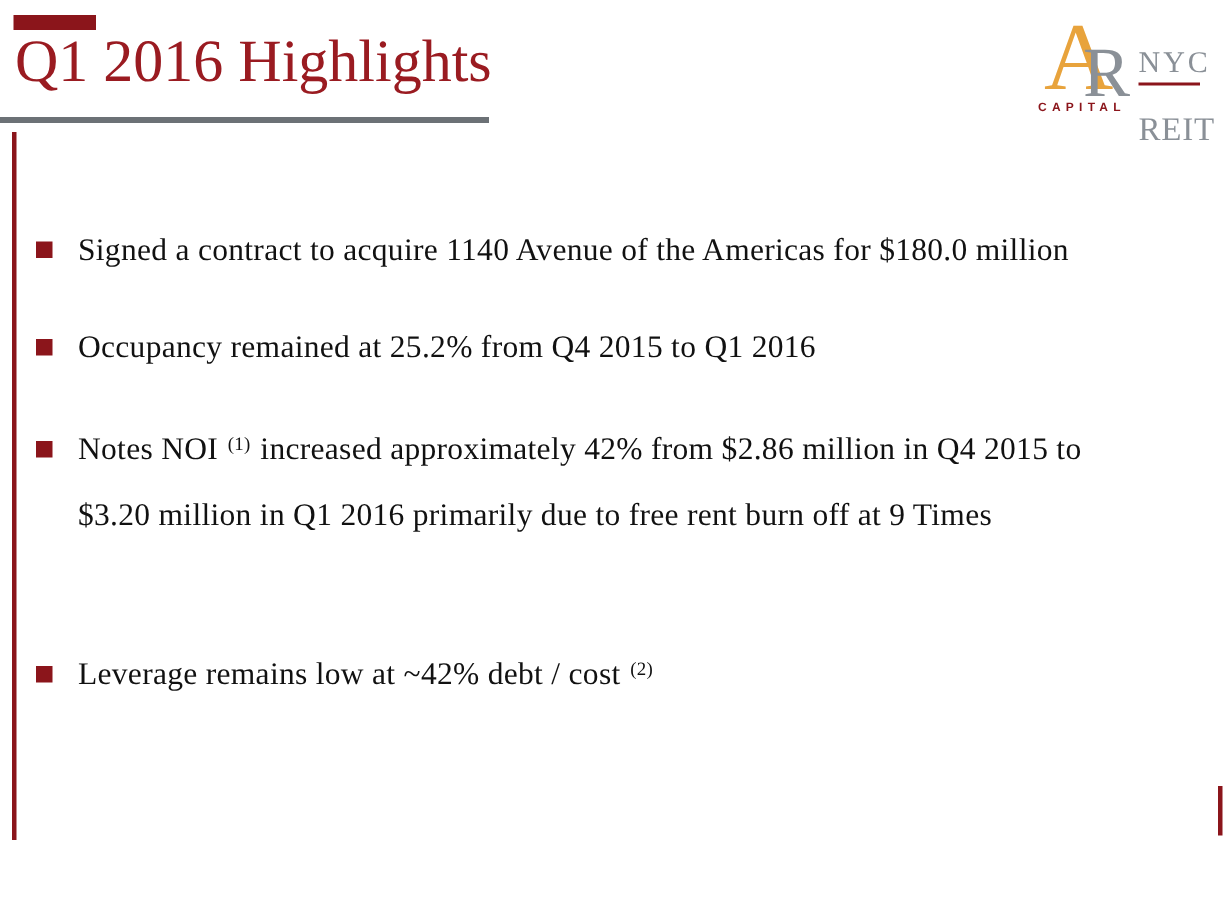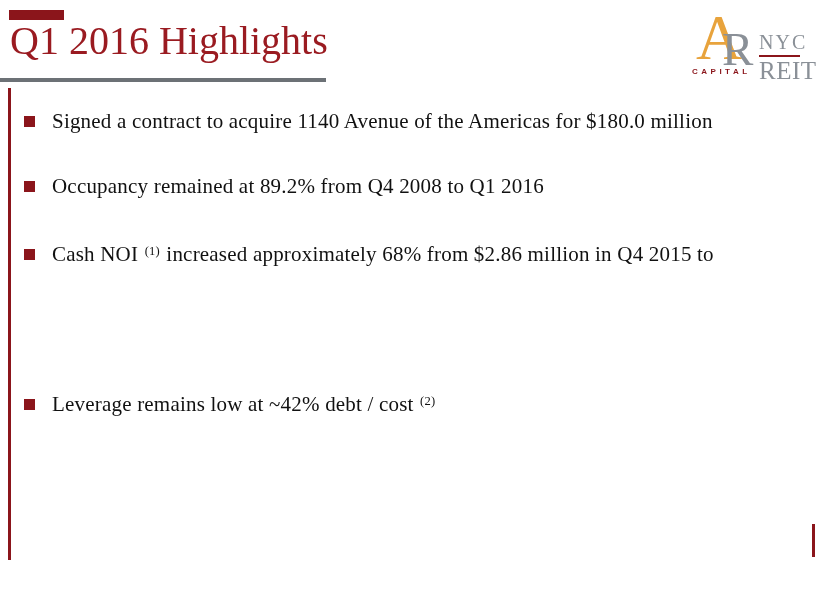--- a/index.html
+++ b/index.html
@@ -18,25 +18,25 @@
   .title-underline{position:absolute;left:0;top:78px;width:326px;height:4px;background:var(--underline-gray,#6C7176);}
 
   
   .logo{position:absolute;left:688px;top:12px;width:125px;height:68px;}
   .logo-a{position:absolute;left:8px;top:-6px;font-size:64px;line-height:1;color:var(--logo-gold,#E8A33C);}
   .logo-r{position:absolute;left:34px;top:14px;font-size:47px;line-height:1;color:var(--logo-gray,#8A9097);}
   .logo-capital{position:absolute;left:4px;top:55px;font-size:8px;font-weight:bold;letter-spacing:3.5px;
                 color:var(--accent,#8B151B);font-family:"Liberation Sans",sans-serif;text-align:right;}
   .logo-nyc{position:absolute;left:71px;top:20px;font-size:20px;line-height:1;letter-spacing:2px;color:var(--logo-gray,#8A9097);}
   .logo-rule{position:absolute;left:71px;top:43px;width:41px;height:2px;background:var(--accent,#8B151B);}
-  .logo-reit{position:absolute;left:71px;top:46px;font-size:25px;line-height:1;letter-spacing:0.5px;color:var(--logo-gray,#8A9097);}
+  .logo-reit{position:absolute;left:71px;top:63px;font-size:22px;line-height:1;letter-spacing:0.5px;color:var(--logo-gray,#8A9097);}
 
   
   #bullet-list{position:absolute;left:0;top:0;width:820px;height:0;}
-  .bullet-row{position:absolute;left:24px;width:780px;}
+  .bullet-row{position:absolute;left:24px;width:780px;margin-top:45px;}
   .bullet-square{position:absolute;left:0;top:9px;width:11px;height:11px;background:var(--accent,#8B151B);}
   .bullet-text{margin-left:28px;font-size:21px;line-height:28px;letter-spacing:0.2px;color:#111;}
   .bullet-line{white-space:nowrap;}
   .bullet-line + .bullet-line{margin-top:13px;}
   .bullet-text sup{font-size:60%;vertical-align:baseline;position:relative;top:-0.45em;padding:0 1px;}
 
   
   #footnotes{position:absolute;left:14px;top:561px;font-size:11px;line-height:11.7px;color:#111;width:430px;}
 
   
@@ -72,27 +72,28 @@
   <div id="bullet-list">
       <div class="bullet-row" style="top: 107px;">
         <span class="bullet-square"></span>
         <div class="bullet-text">
           <div class="bullet-line"><span>Signed a contract to acquire 1140 Avenue of the Americas for $180.0 million</span></div>
         </div>
       </div>
       <div class="bullet-row" style="top: 172px;">
         <span class="bullet-square"></span>
         <div class="bullet-text">
-          <div class="bullet-line"><span>Occupancy remained at 89.2% from Q4 2008 to Q1 2016</span></div>
+          <div class="bullet-line"><span>Occupancy remained at 25.2% from Q4 2015 to Q1 2016</span></div>
         </div>
       </div>
       <div class="bullet-row" style="top: 240px;">
         <span class="bullet-square"></span>
         <div class="bullet-text">
-          <div class="bullet-line"><span>Cash NOI </span><sup>(1)</sup><span> increased approximately 68% from $2.86 million in Q4 2015 to</span></div>
+          <div class="bullet-line"><span>Notes NOI </span><sup>(1)</sup><span> increased approximately 42% from $2.86 million in Q4 2015 to</span></div>
+          <div class="bullet-line"><span>$3.20 million in Q1 2016 primarily due to free rent burn off at 9 Times</span></div>
         </div>
       </div>
       <div class="bullet-row" style="top: 390px;">
         <span class="bullet-square"></span>
         <div class="bullet-text">
           <div class="bullet-line"><span>Leverage remains low at ~42% debt / cost </span><sup>(2)</sup></div>
         </div>
       </div>
     </div>
 

